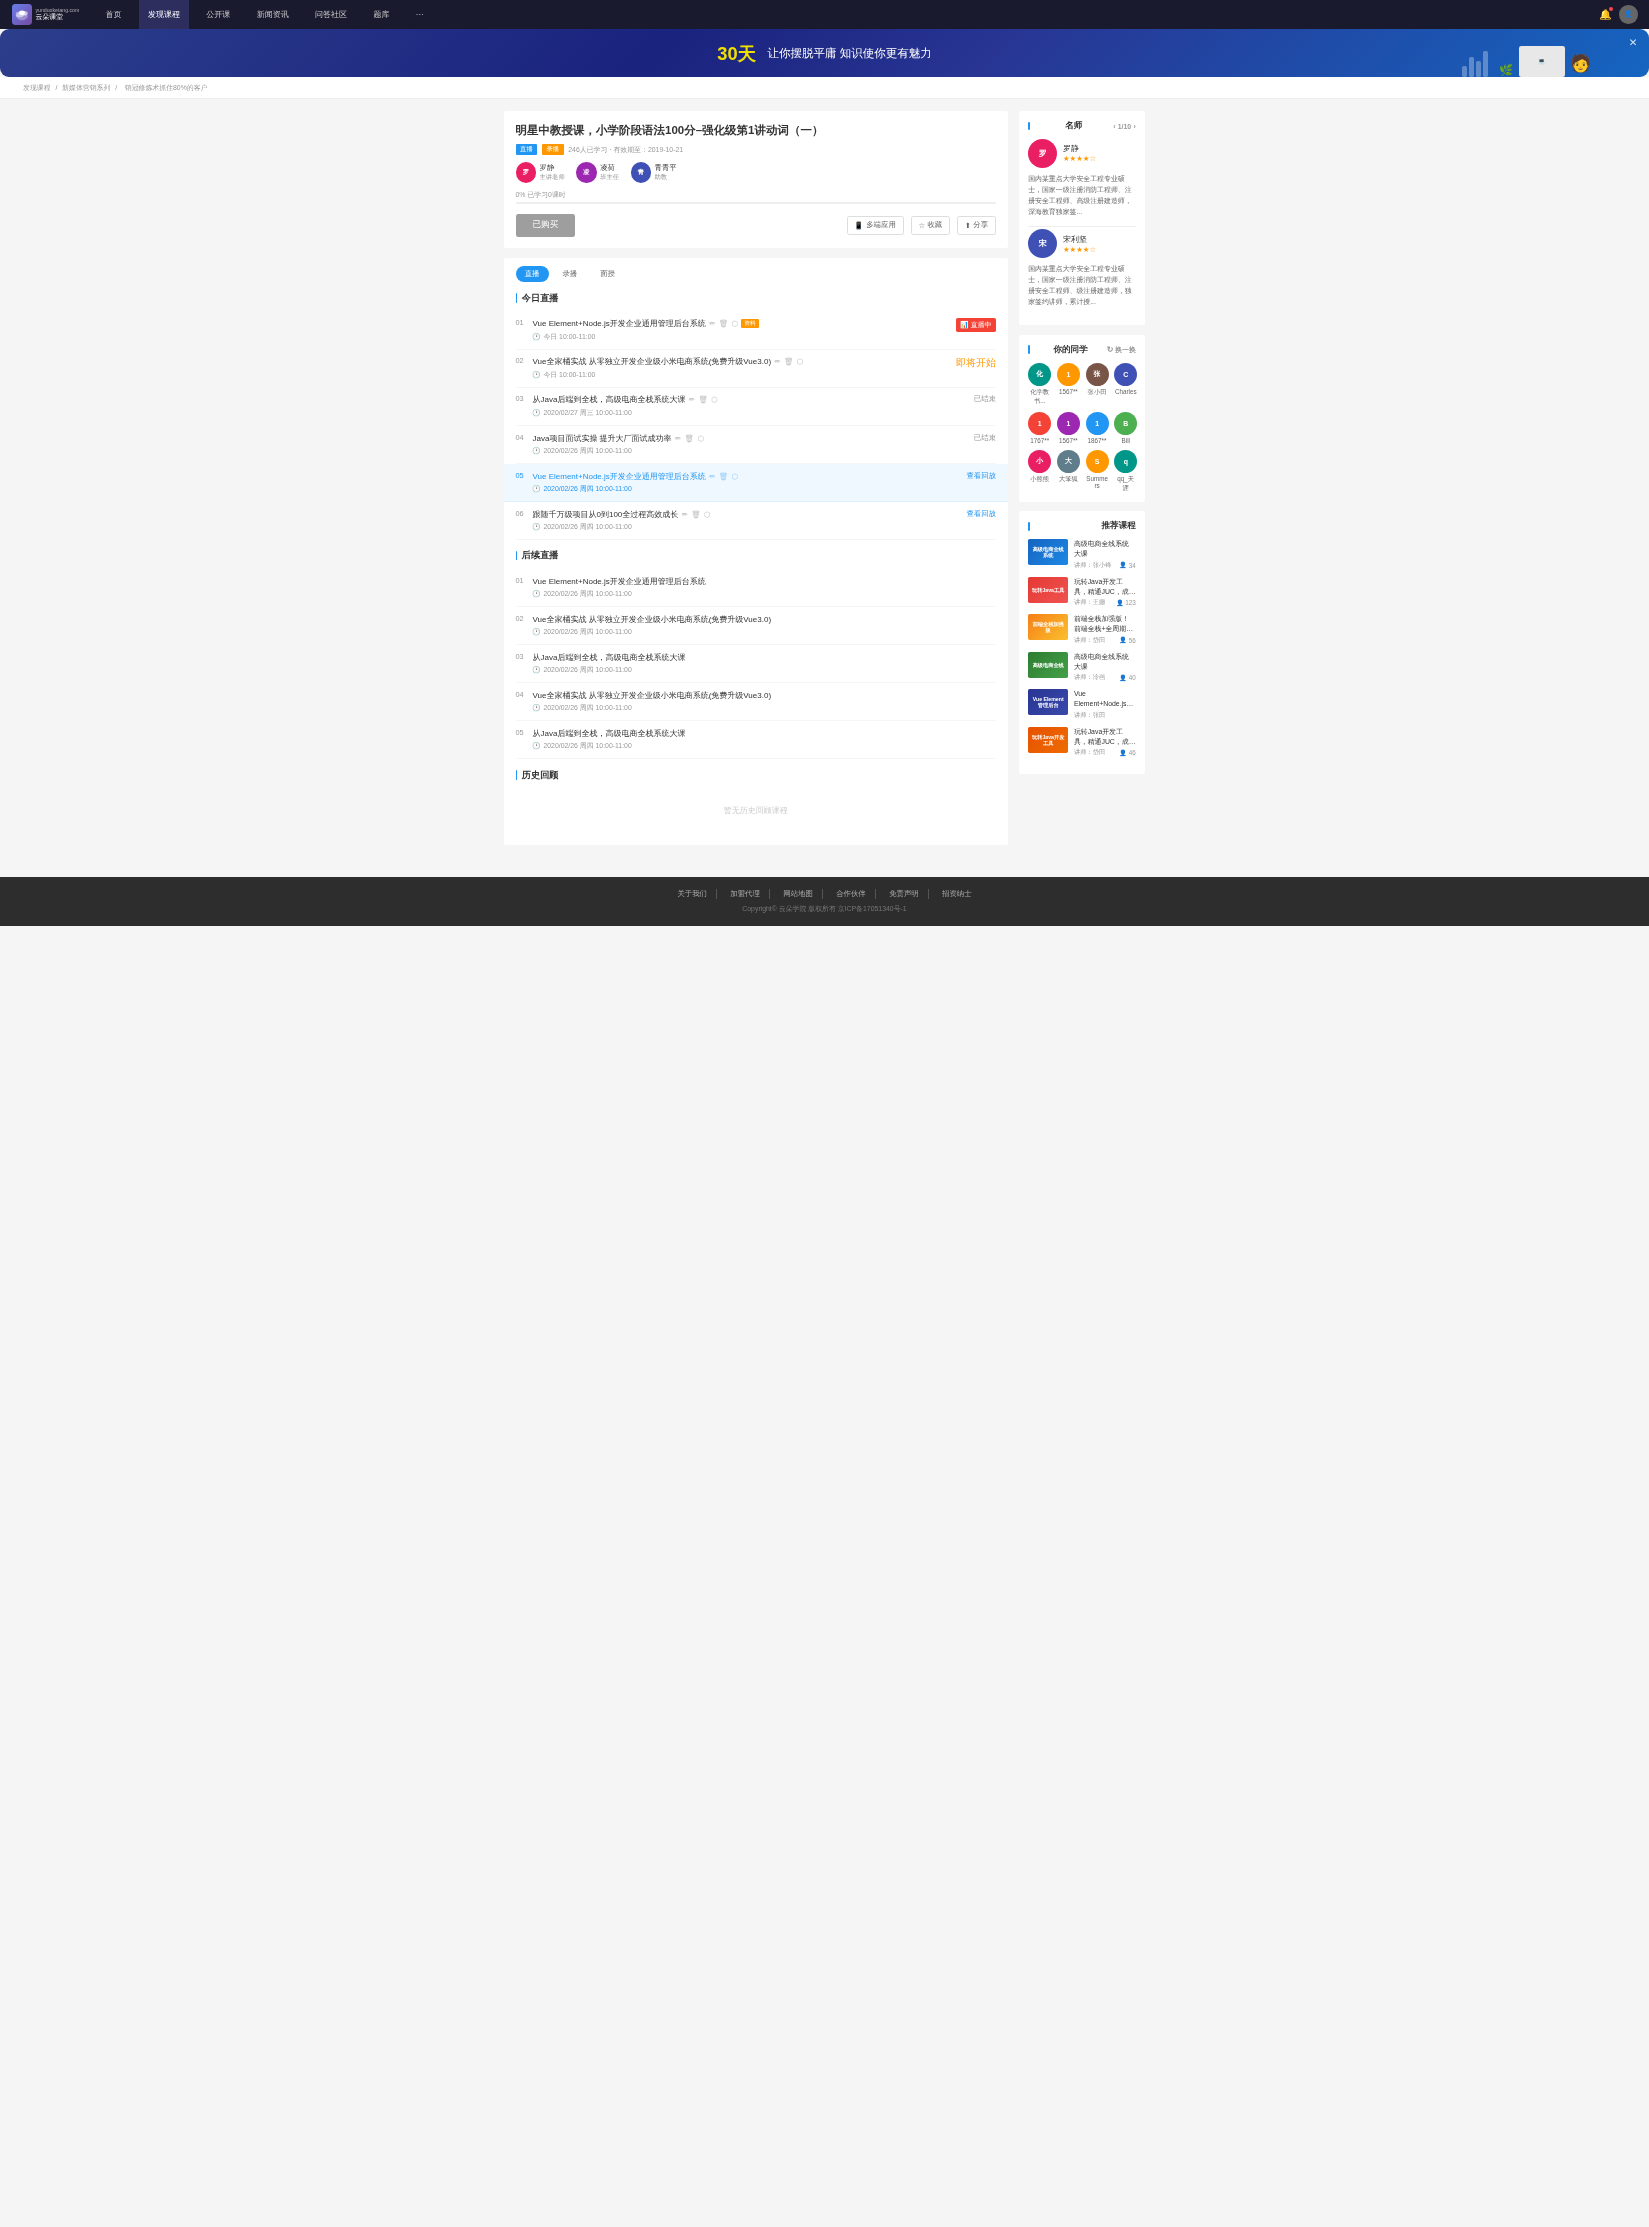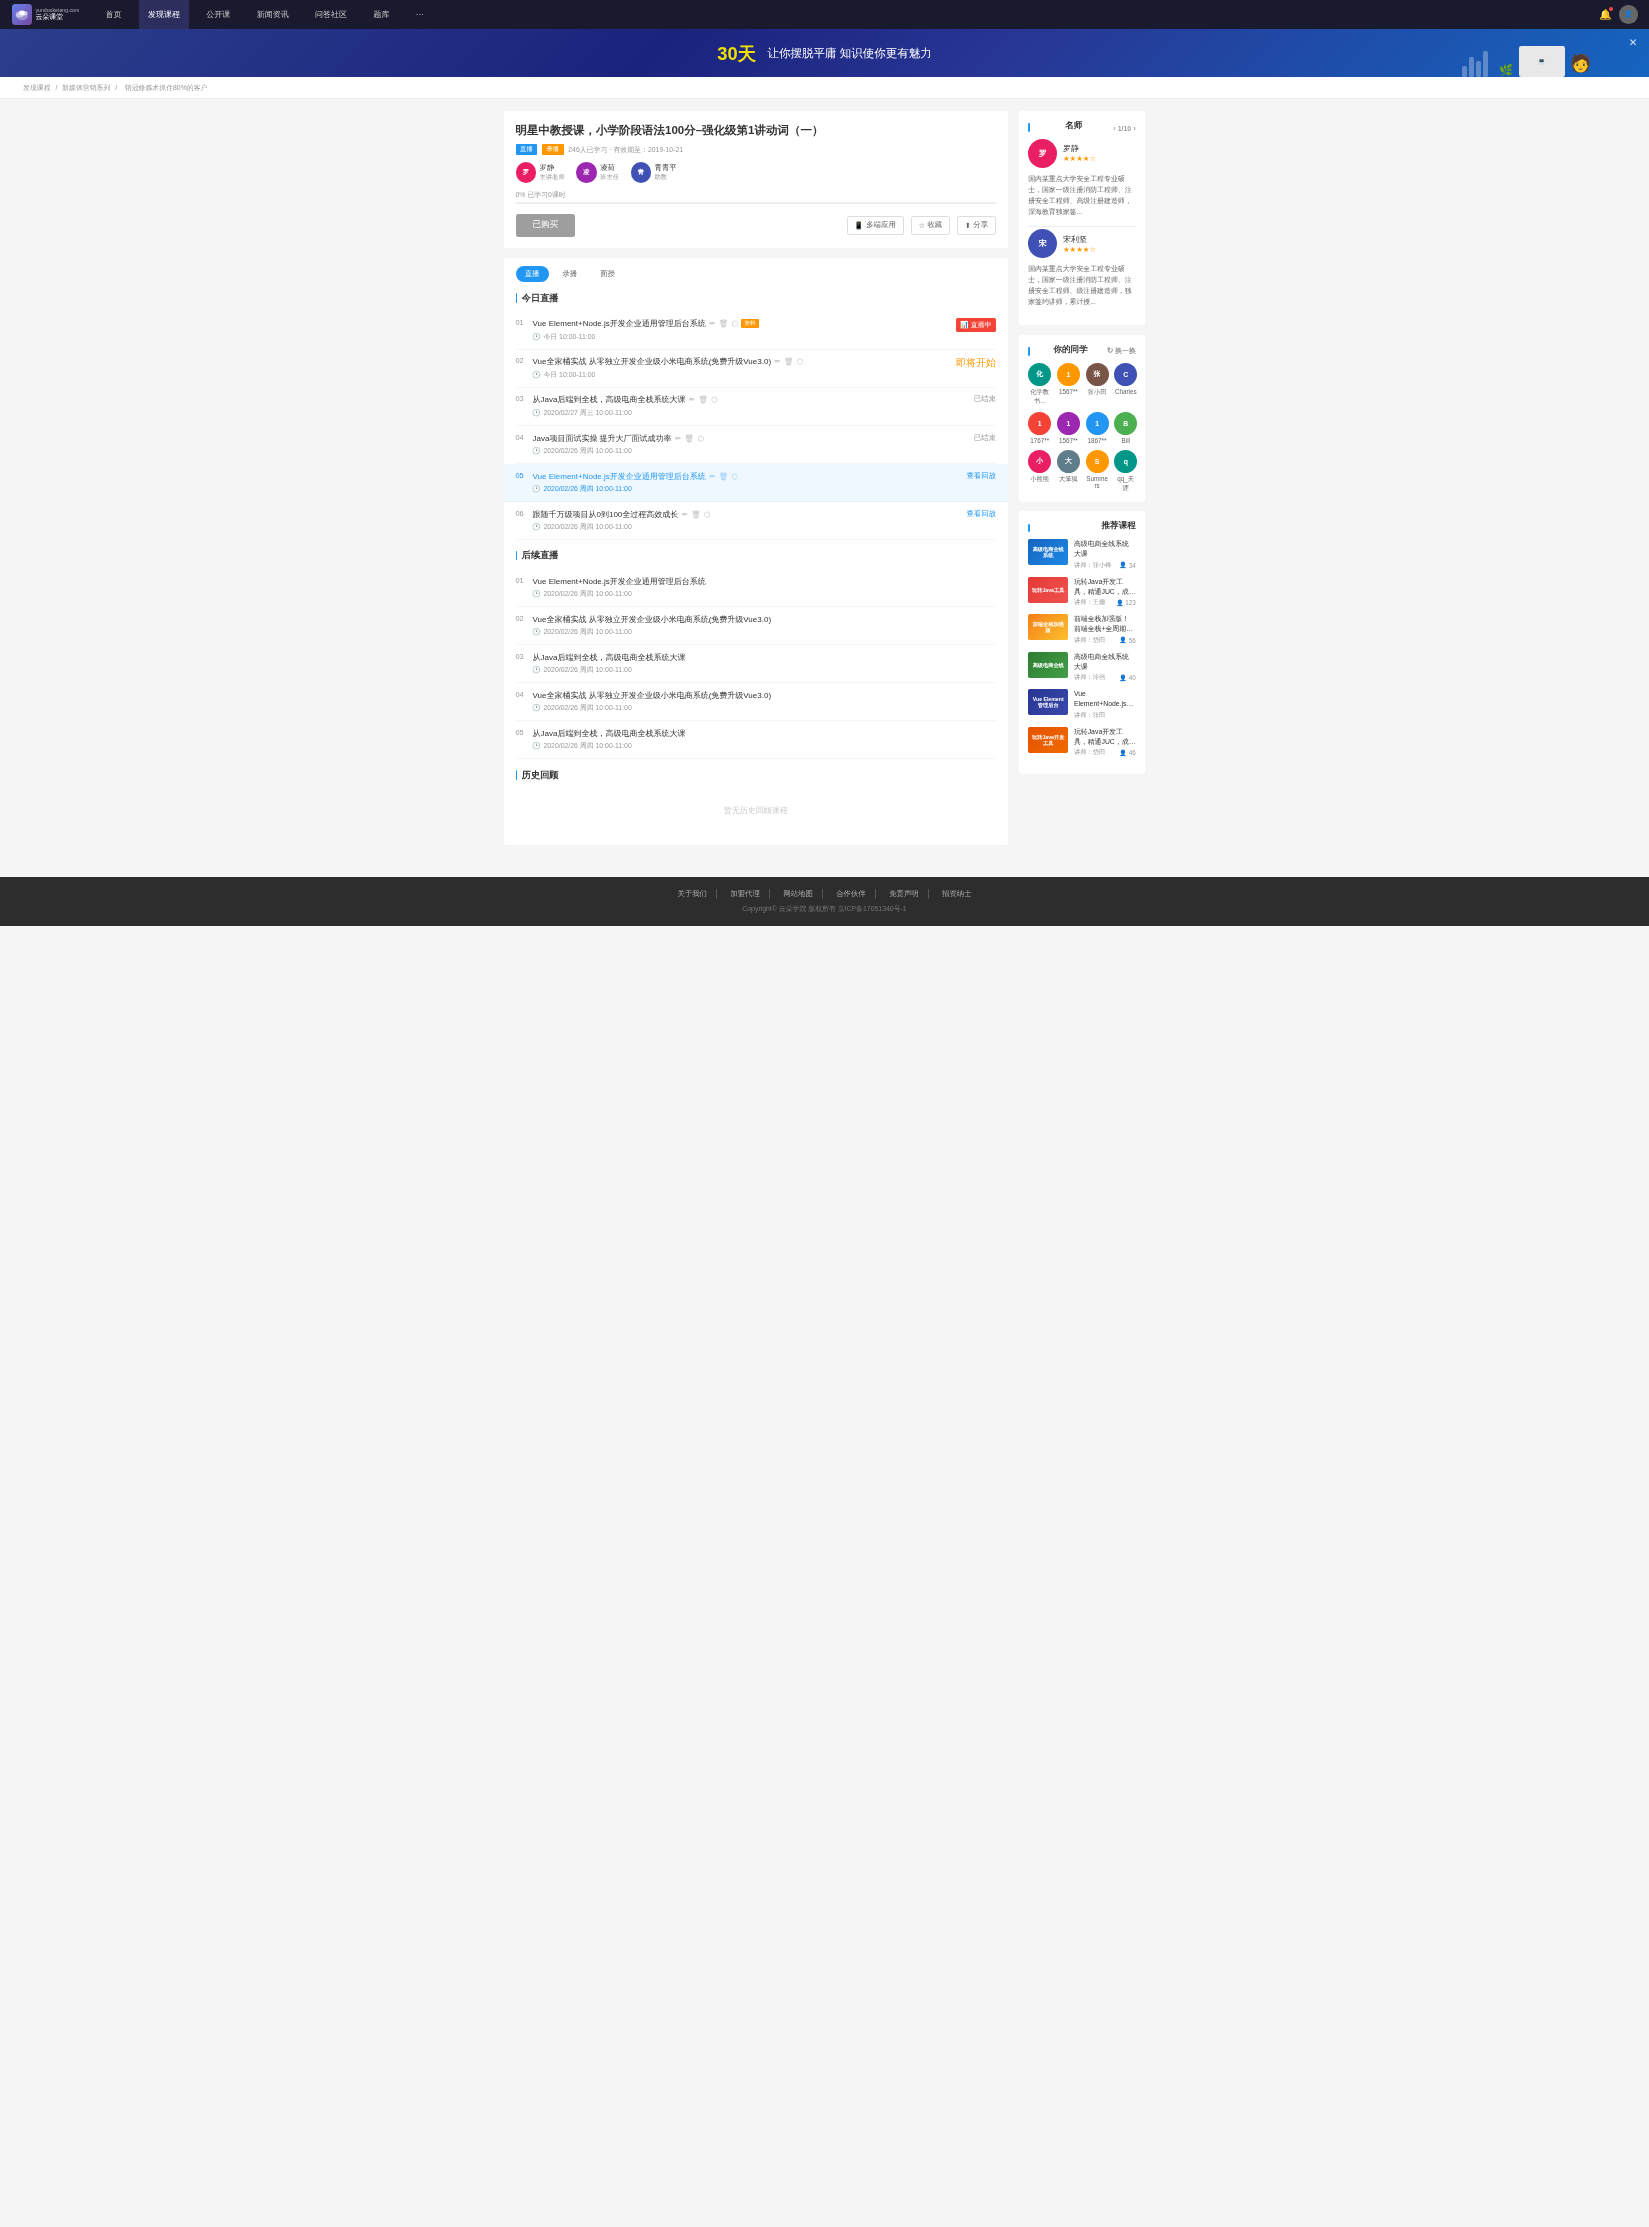--- a/index.html
+++ b/index.html
@@ -12,21 +12,21 @@
     .nav-logo-text { color: white; font-size: 6.9px; margin-left: 3.4px; line-height: 1.2; }
     .nav-items { display: flex; gap: 8px; flex: 1; }
     .nav-item { color: #ccc; padding: 0 9.2px; height: 29px; display: flex; align-items: center; cursor: pointer; font-size: 8px; transition: color 0.2s; }
     .nav-item.active { background: #2d2d5e; color: white; }
     .nav-right { display: flex; align-items: center; gap: 6.9px; }
     .nav-bell { color: #ccc; font-size: 10.3px; cursor: pointer; position: relative; }
     .nav-bell-dot { position: absolute; top: -1.1px; right: -1.1px; width: 4.6px; height: 4.6px; background: #ff4444; border-radius: 50%; }
     .nav-avatar-placeholder { width: 18.3px; height: 18.3px; border-radius: 50%; background: #666; display: flex; align-items: center; justify-content: center; color: white; font-size: 6.9px; }
 
     
-    .banner { background: linear-gradient(135deg, #2c3e8c 0%, #1a237e 40%, #283593 60%, #1565c0 100%); padding: 11.5px 23px; display: flex; align-items: center; justify-content: center; position: relative; min-height: 46px; overflow: hidden; }
+    .banner { background: linear-gradient(135deg, #2c3e8c 0%, #1a237e 40%, #283593 60%, #1565c0 100%); padding: 11.5px 23px; display: flex; align-items: center; justify-content: center; position: relative; min-height: 46px; overflow: hidden; border-radius: 9px; }
     .banner-close { position: absolute; right: 11.5px; top: 6.9px; color: white; cursor: pointer; font-size: 10.3px; opacity: 0.8; }
     .banner-text { color: #f0e000; font-size: 18.3px; font-weight: bold; margin-right: 11.5px; }
     .banner-subtitle { color: white; font-size: 11.5px; font-weight: 500; }
     .banner-decoration { position: absolute; right: 57px; bottom: 0; display: flex; align-items: flex-end; gap: 5.7px; }
     .banner-bar { background: rgba(255,255,255,0.3); border-radius: 1.7px; }
 
     
     .breadcrumb { background: white; padding: 5.7px 23px; font-size: 6.9px; color: #999; border-bottom: 0.6px solid #eee; }
     .breadcrumb a { color: #999; text-decoration: none; }
     .breadcrumb span { margin: 0 2.9px; }
@@ -82,21 +82,21 @@
     .lesson-time { font-size: 6.9px; color: #999; display: flex; align-items: center; gap: 2.3px; }
     .lesson-badge { background: #ff9800; color: white; font-size: 5.7px; padding: 0.6px 2.9px; border-radius: 1.1px; }
     .lesson-status { font-size: 7.4px; flex-shrink: 0; margin-left: 5.7px; }
     .status-live { color: white; background: #f44336; padding: 1.7px 4.6px; border-radius: 1.7px; font-size: 6.9px; display: flex; align-items: center; gap: 1.7px; }
     .status-soon { color: #ff9800; font-size: 10px; }
     .status-ended { color: #999; font-size: 7.4px; }
     .status-replay { color: #2196f3; font-size: 7.4px; cursor: pointer; }
 
     
     .sidebar-card { background: white; border-radius: 2.3px; margin-bottom: 9.2px; padding: 9.2px; }
-    .sidebar-section-title { font-size: 8.6px; font-weight: bold; margin-bottom: 6.9px; display: flex; align-items: flex-end; justify-content: space-between; }
+    .sidebar-section-title { font-size: 8.6px; font-weight: bold; margin-bottom: 6.9px; display: flex; align-items: center; justify-content: space-between; }
     .sidebar-section-title::before { content: ''; display: inline-block; width: 1.7px; height: 8.6px; background: #2196f3; margin-right: 4.6px; border-radius: 1.1px; }
     .sidebar-title-left { display: flex; align-items: center; }
     .sidebar-pagination { color: #999; font-size: 6.9px; display: flex; align-items: center; gap: 2.3px; }
     .sidebar-pagination span { cursor: pointer; }
 
     
     .teacher-card { margin-bottom: 9.2px; }
     .teacher-card-header { display: flex; align-items: center; gap: 5.7px; margin-bottom: 4.6px; }
     .teacher-avatar-lg { width: 29px; height: 29px; border-radius: 50%; display: flex; align-items: center; justify-content: center; font-size: 8px; font-weight: bold; color: white; flex-shrink: 0; }
     .teacher-name { font-size: 8px; font-weight: 500; }

